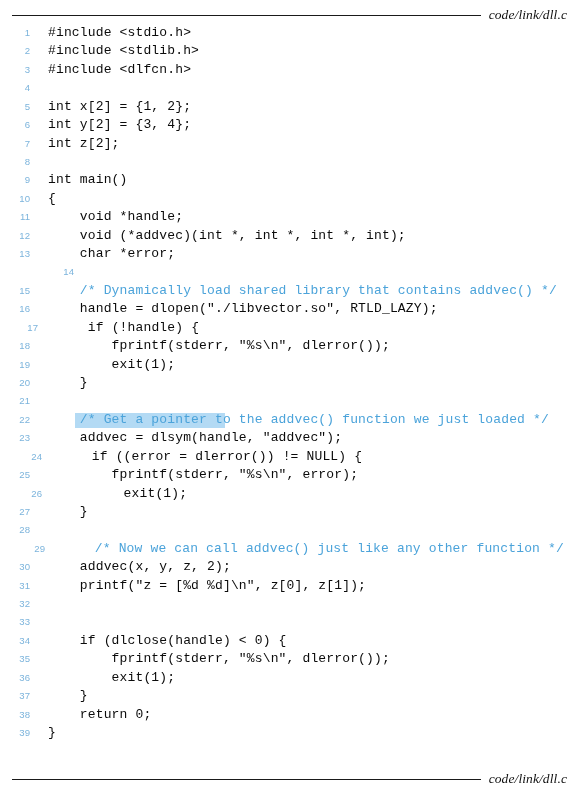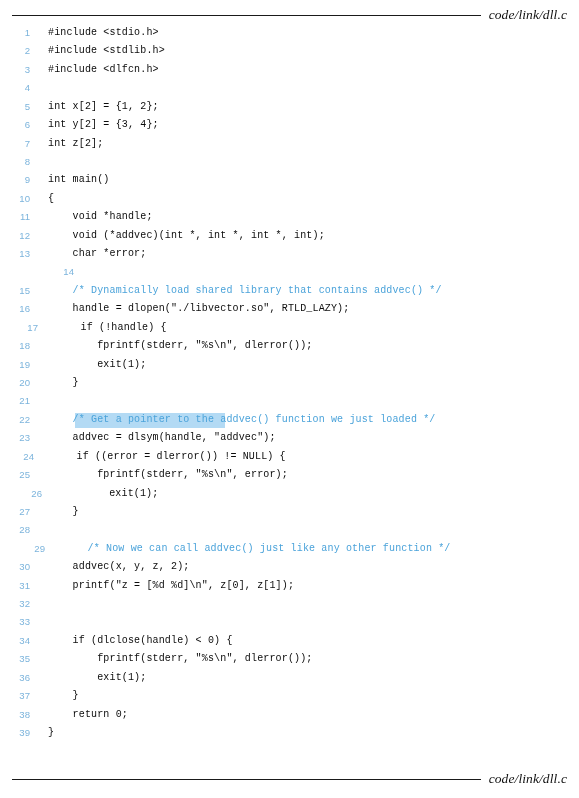--- a/index.html
+++ b/index.html
@@ -74,21 +74,21 @@
     font-family: "Liberation Sans", "DejaVu Sans", sans-serif;
     font-size: 9.6px;
     line-height: 18.42px;
   }
   .code-text {
     position: absolute;
     left: 48px;
     top: 0;
     color: #0b0b0b;
     font-family: "Liberation Mono", "DejaVu Sans Mono", monospace;
-    font-size: 10px;
+    font-size: 13px;
     line-height: 18.42px;
     letter-spacing: 0.15px;
     white-space: pre;
   }
   .code-text.comment { color: #4ba3da; }
 
   
   .sel-highlight {
     position: absolute;
     background: #a6d3f2;
@@ -123,21 +123,21 @@
       <div class="code-line" style="top: 239.46px; position: absolute; left: 0px; width: 579px; margin-left: 44px;"><span class="lineno">14</span><span class="code-text"></span></div>
       <div class="code-line" style="top: 257.88px; position: absolute; left: 0px; width: 579px;"><span class="lineno">15</span><span class="code-text comment">    /* Dynamically load shared library that contains addvec() */</span></div>
       <div class="code-line" style="top: 276.3px; position: absolute; left: 0px; width: 579px;"><span class="lineno">16</span><span class="code-text">    handle = dlopen("./libvector.so", RTLD_LAZY);</span></div>
       <div class="code-line" style="top: 294.72px; position: absolute; left: 8px; width: 579px;"><span class="lineno">17</span><span class="code-text">    if (!handle) {</span></div>
       <div class="code-line" style="top: 313.14px; position: absolute; left: 0px; width: 510px;"><span class="lineno">18</span><span class="code-text">        fprintf(stderr, "%s\n", dlerror());</span></div>
       <div class="code-line" style="top: 331.56px; position: absolute; left: 0px; width: 579px;"><span class="lineno">19</span><span class="code-text">        exit(1);</span></div>
       <div class="code-line" style="top: 349.98px; position: absolute; left: 0px; width: 579px;"><span class="lineno">20</span><span class="code-text">    }</span></div>
       <div class="code-line" style="top: 368.4px; position: absolute; left: 0px; width: 579px;"><span class="lineno">21</span><span class="code-text"></span></div>
       <div class="code-line" style="top: 386.82px; position: absolute; left: 0px; width: 579px;"><span class="lineno">22</span><span class="sel-highlight" style="left: 75.28px; top: 2px; height: 15px; width: 150.04px;"></span><span class="code-text comment">    /* Get a pointer to the addvec() function we just loaded */</span></div>
       <div class="code-line" style="top: 405.24px; position: absolute; left: 0px; width: 579px;"><span class="lineno">23</span><span class="code-text">    addvec = dlsym(handle, "addvec");</span></div>
-      <div class="code-line" style="top: 423.66px; position: absolute; left: 4px; width: 509px;"><span class="lineno">24</span><span class="code-text">    if ((error = dlerror()) != NULL) {</span></div>
+      <div class="code-line" style="top: 423.66px; position: absolute; left: 12px; width: 509px;"><span class="lineno">24</span><span class="code-text">    if ((error = dlerror()) != NULL) {</span></div>
       <div class="code-line" style="top: 442.08px; position: absolute; left: 0px; width: 579px;"><span class="lineno">25</span><span class="code-text">        fprintf(stderr, "%s\n", error);</span></div>
       <div class="code-line" style="top: 460.5px; position: absolute; left: 12px; width: 579px;"><span class="lineno">26</span><span class="code-text">        exit(1);</span></div>
       <div class="code-line" style="top: 478.92px; position: absolute; left: 0px; width: 579px;"><span class="lineno">27</span><span class="code-text">    }</span></div>
       <div class="code-line" style="top: 497.34px; position: absolute; left: 0px; width: 579px;"><span class="lineno">28</span><span class="code-text"></span></div>
       <div class="code-line" style="top: 515.76px; position: absolute; left: 0px; width: 579px; margin-left: 15px;"><span class="lineno">29</span><span class="code-text comment">    /* Now we can call addvec() just like any other function */</span></div>
       <div class="code-line" style="top: 534.18px; position: absolute; left: 0px; width: 579px;"><span class="lineno">30</span><span class="code-text">    addvec(x, y, z, 2);</span></div>
       <div class="code-line" style="top: 552.6px; position: absolute; left: 0px; width: 579px;"><span class="lineno">31</span><span class="code-text">    printf("z = [%d %d]\n", z[0], z[1]);</span></div>
       <div class="code-line" style="top: 571.02px; position: absolute; left: 0px; width: 579px;"><span class="lineno">32</span><span class="code-text"></span></div>
       <div class="code-line" style="top: 589.44px; position: absolute; left: 0px; width: 579px;"><span class="lineno">33</span></div>
       <div class="code-line" style="top: 607.86px; position: absolute; left: 0px; width: 579px;"><span class="lineno">34</span><span class="code-text">    if (dlclose(handle) &lt; 0) {</span></div>

